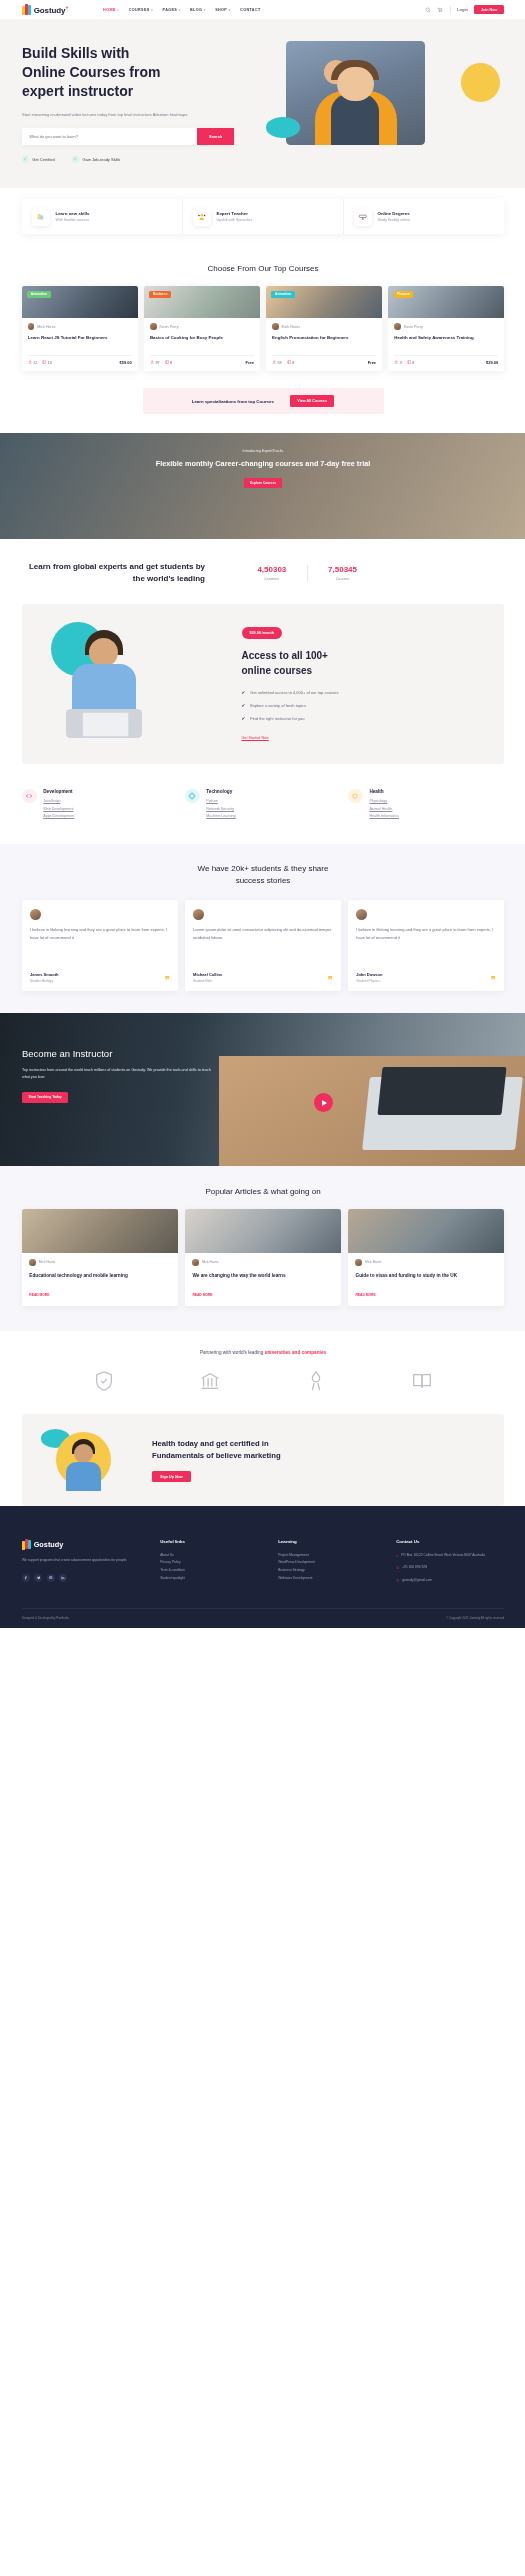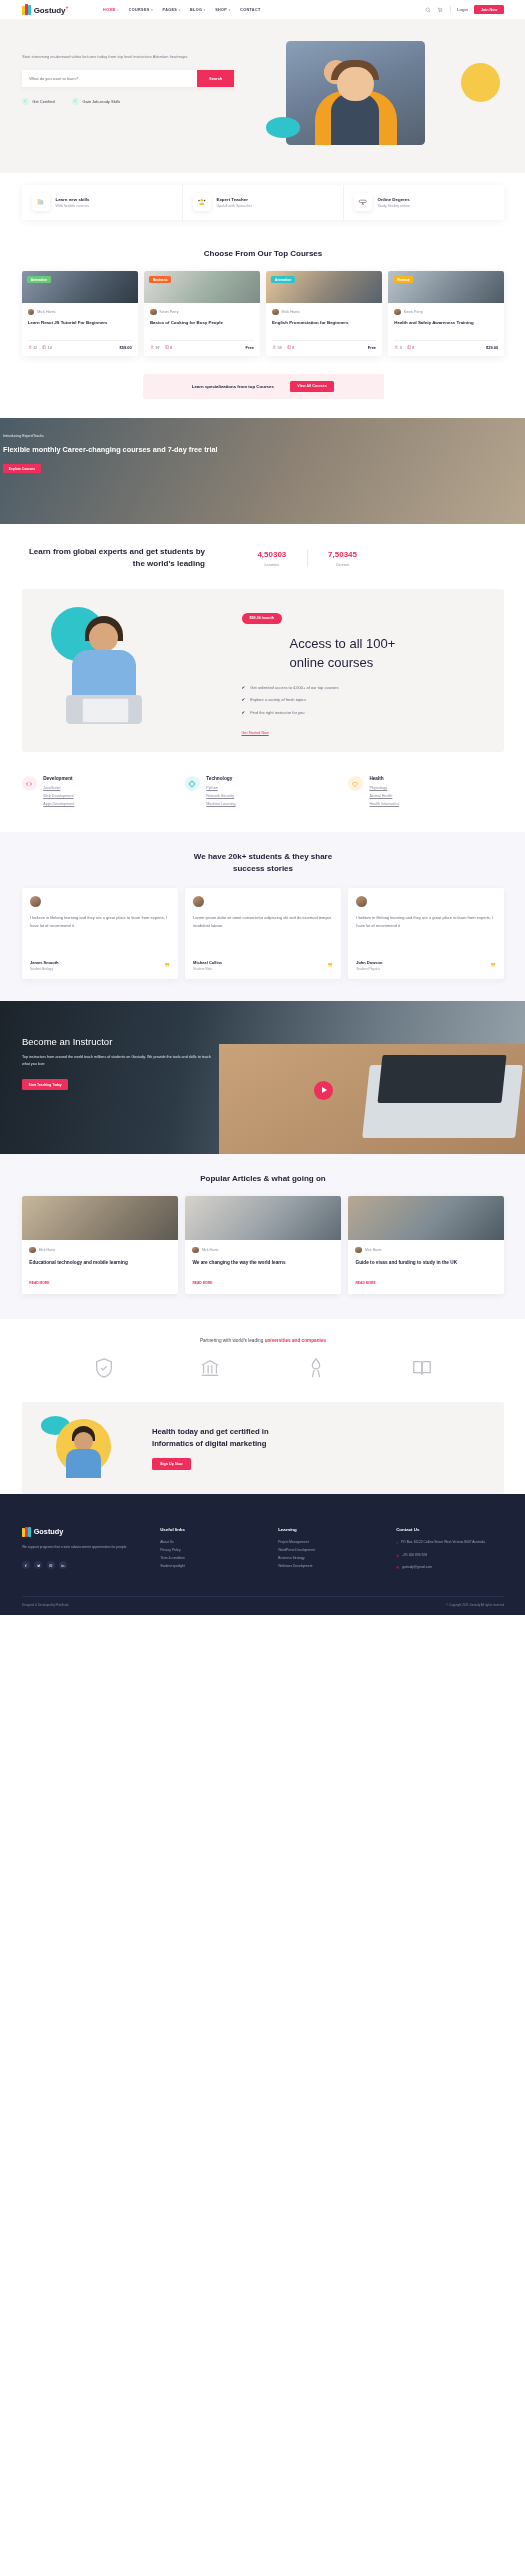--- a/index.html
+++ b/index.html
@@ -79,21 +79,21 @@
   }
   .feat-ico:before {
     content:''; position:absolute; left:-4.4px; top:-1.5px; width:13px; height:13px;
     border-radius:50%; background:#dbe7fb; z-index:-1;
   }
   .feat-ico svg { width:9.5px; height:9.5px; }
   .feat-t { font-size:4.4px; font-weight:700; color:#23233c; }
   .feat-s { font-size:3.7px; color:#9a9aab; margin-top:2.2px; }
 
   
-  .sec-title { font-size:8px; font-weight:700; text-align:center; color:#23233c; }
+  .sec-title { font-size:8px; font-weight:400; text-align:center; color:#23233c; }
   .sec-title.alt { line-height:1.5; }
 
   
   .courses { background:#fff; padding: 14.6px 0 7.3px; }
   .course-grid { display:flex; gap:6.6px; margin-top:13px; padding:0 22px;}
   .course-card { flex:1; background:#fff; border-radius:2.2px; box-shadow:0 1.5px 8px rgba(0,0,0,.07); overflow:hidden;}
   .cc-img { height:32px; position:relative; }
   .cc-badge {
     position:absolute; left:5.1px; top:5.1px; color:#fff; font-size:3.3px;
     padding:1.5px 3.7px; border-radius:1.5px; font-weight:600;
@@ -112,21 +112,21 @@
   .promo-strip { background:#fff; padding: 10.2px 22px 19px;}
   .promo-inner {
     background:#fdeef2; border-radius:2.2px; display:flex; align-items:center;
     justify-content:center; gap:16px; padding:7.3px 13px; width:241px; margin:0 auto;
   }
   .promo-text { font-size:4.4px; font-weight:700; color:#23233c; }
   .promo-btn { background:#ef2e5b; color:#fff; font-size:3.7px; font-weight:700; padding:3.7px 7.3px; border-radius:1.5px; cursor:pointer;}
 
   
   .banners { display:flex; height:106px; }
-  .banner { flex:1; position:relative; padding:16px 3px; overflow:hidden; }
+  .banner { flex:1; position:relative; padding:16px 16px; overflow:hidden;text-align:center; }
   .banner.b1 { background:linear-gradient(120deg,#4a5b66 0%, #8d8274 55%, #b6a68f 100%); }
   .banner.b2 { background:linear-gradient(120deg,#8e9297 0%, #6f7478 60%, #4f5459 100%); }
   .banner-kicker { font-size:3.7px; color:#f0eeec; position:relative; z-index:2;}
   .banner-title { font-size:7.3px; font-weight:700; color:#fff; line-height:1.55; margin-top:5.1px; position:relative; z-index:2;}
   .banner-btn { display:inline-block; background:#ef2e5b; color:#fff; font-size:3.3px; font-weight:700; padding:2.9px 5.8px; margin-top:8.8px; border-radius:0.7px; cursor:pointer; position:relative; z-index:2;}
   .cap { position:absolute; right:-2.9px; top:5.8px; width:57px; height:32px; background:#1d1d22; transform:rotate(-14deg); border-radius:2.2px; }
   .cap2 { position:absolute; right:11.7px; top:28px; width:29px; height:13px; background:#2a2a30; border-radius:0 0 5.8px 5.8px;}
   .tassel { position:absolute; right:38px; top:14.6px; width:2.2px; height:29px; background:#c0392b; border-radius:1.5px;}
 
   
@@ -144,21 +144,21 @@
   .access-left { width:183px; position:relative; height:128px;}
   .al-circle { position:absolute; left:10.2px; top:1.5px; width:54px; height:54px; border-radius:50%; background:#2ec4c9; }
   .al-person { position:absolute; left:19px; top:10.2px; width:88px; height:117px; }
   .alp-hair { position:absolute; left:25px; top:0; width:38px; height:25px; background:#3a2a1e; border-radius:19px 19px 0 0;}
   .alp-face { position:absolute; left:29px; top:7.3px; width:29px; height:29px; background:#d9a77c; border-radius:14.6px;}
   .alp-shirt { position:absolute; left:11.7px; top:34px; width:64px; height:53px; background:#7fb3e3; border-radius:16px 16px 4.4px 4.4px;}
   .alp-legs { position:absolute; left:5.8px; top:79px; width:76px; height:29px; background:#cfd4da; border-radius:4.4px;}
   .alp-laptop { position:absolute; left:22px; top:82px; width:47px; height:25px; background:#eef0f2; border:0.7px solid #d6dade; border-radius:2.2px;}
   .access-right { flex:1; padding-top:2.9px;}
   .price-pill { display:inline-block; background:#ef2e5b; color:#fff; font-size:3.7px; font-weight:700; padding:3.7px 8px; border-radius:14.6px;}
-  .access-title { font-size:13px; font-weight:400; line-height:1.5; margin-top:9.5px; color:#23233c;margin-left:48px;}
+  .access-title { font-size:10px; font-weight:700; line-height:1.5; margin-top:9.5px; color:#23233c;}
   .access-list { margin-top:11px; }
   .ali { display:flex; gap:5.1px; font-size:4px; color:#6b6b7d; line-height:1.9; margin-bottom:4.4px;}
   .ali .tick { color:#23233c; font-size:4.4px; flex-shrink:0;}
   .access-link { font-size:3.7px; color:#ef2e5b; text-decoration:underline; margin-top:8.8px; display:inline-block; cursor:pointer;}
 
   
   .cats { background:#fff; padding: 5.8px 22px 22px; display:flex; gap:7.3px;}
   .cat { flex:1; display:flex; gap:6.6px; }
   .cat-ico { width:14.6px; height:14.6px; border-radius:50%; display:flex; align-items:center; justify-content:center; flex-shrink:0;}
   .cat-ico svg { width:8px; height:8px;}
@@ -293,20 +293,25 @@
         </svg>
       <div class="divider-v"></div>
       <div class="login">Login</div>
       <div class="btn-join">Join Now</div>
     </div>
   </div>
 
   <div class="hero">
     <div class="hero-inner">
       <div class="hero-left">
+        <div class="hero-title">
+          <div>Build Skills with</div>
+          <div>Online Courses from</div>
+          <div>expert instructor</div>
+        </div>
         <div class="hero-sub">Start streaming on-demand video lectures today from top level instructors Attention heatmaps.</div>
         <div class="search-box">
           <input class="search-input" placeholder="What do you want to learn?" style="">
           <div class="search-btn">Search</div>
         </div>
         <div class="hero-checks">
           <div class="check-item">
             <span class="check-circle">✓</span>
             <span>Get Certified</span>
           </div>
@@ -715,21 +720,21 @@
         <div class="cta-ring"></div>
         <div class="cta-face">
             <div class="cf-hair"></div>
             <div class="cf-head"></div>
             <div class="cf-shirt"></div>
           </div>
       </div>
       <div class="cta-right">
         <div class="cta-title">
           <div>Health today and get certified in</div>
-          <div>Informatics of digital marketing</div>
+          <div>Fundamentals of believe marketing</div>
         </div>
         <div class="cta-btn">Sign Up Now</div>
       </div>
     </div>
   </div>
 
   <div class="footer">
     <div class="footer-top">
       <div class="fcol1">
         <div class="flogo">

